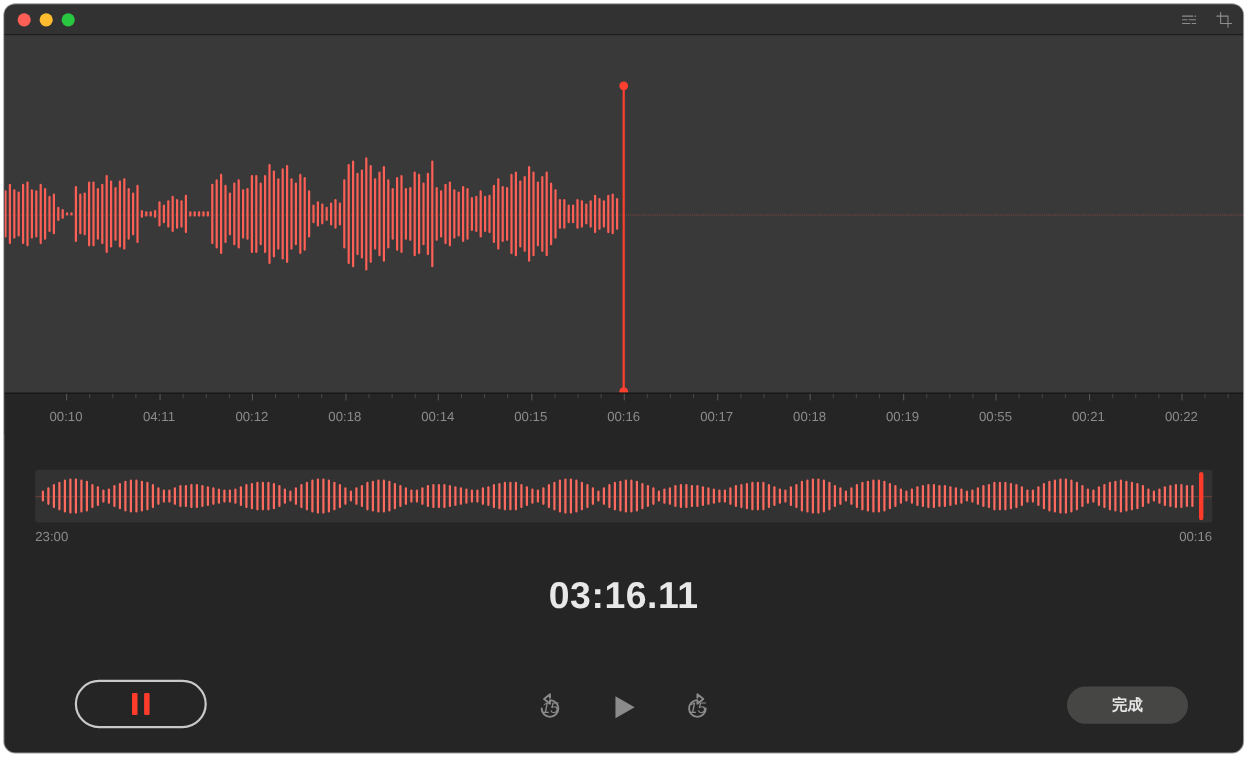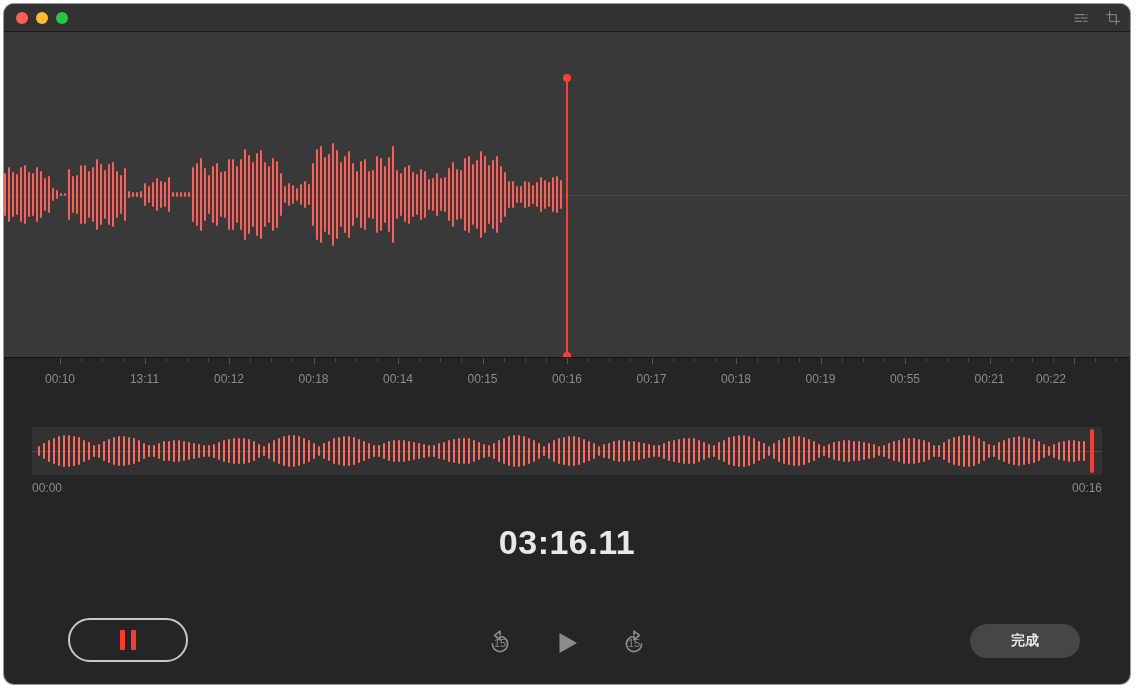--- a/index.html
+++ b/index.html
@@ -154,21 +154,21 @@
   .rec-btn .pausebars span {
     width: 5px; background:#fc3b2b; border-radius:1px;
   }
   .center-controls {
     position:absolute; left:50%; transform:translateX(-50%);
     bottom: 2px;
     display:flex; align-items:center; gap: 36px;
   }
   .skip { width:28px; height:28px; display:flex; align-items:center; justify-content:center; color:#8b8b8b; cursor:pointer; position:relative; }
   .skip svg { width:26px; height:26px; }
-  .skip .num { position:absolute; font-size:11px; color:#8b8b8b; }
+  .skip .num { position:absolute; font-size:14px; color:#8b8b8b;font-style:italic; }
   .play { width:34px; height:34px; display:flex; align-items:center; justify-content:center; cursor:pointer; }
   .play svg { width:30px; height:30px; fill:#8b8b8b; }
   .done-btn {
     position:absolute; right: 50px; bottom: 4px;
     width: 110px; height: 34px;
     background: #464645;
     border-radius: 17px;
     color: #e6e6e6;
     font-size: 14px; font-weight:600;
     display:flex; align-items:center; justify-content:center;
@@ -494,21 +494,21 @@
   <div class="ruler" id="ruler">
       <div class="tickmark" style="left: 56px;"></div>
       <div class="tickmark minor" style="left: 77.125px;"></div>
       <div class="tickmark minor" style="left: 98.25px;"></div>
       <div class="tickmark minor" style="left: 119.375px;"></div>
       <div class="ticklabel" style="left: 56px;">00:10</div>
       <div class="tickmark" style="left: 140.5px;"></div>
       <div class="tickmark minor" style="left: 161.625px;"></div>
       <div class="tickmark minor" style="left: 182.75px;"></div>
       <div class="tickmark minor" style="left: 203.875px;"></div>
-      <div class="ticklabel" style="left: 140.5px;">13:11</div>
+      <div class="ticklabel" style="left: 140.5px;">04:11</div>
       <div class="tickmark" style="left: 225px;"></div>
       <div class="tickmark minor" style="left: 246.125px;"></div>
       <div class="tickmark minor" style="left: 267.25px;"></div>
       <div class="tickmark minor" style="left: 288.375px;"></div>
       <div class="ticklabel" style="left: 225px;">00:12</div>
       <div class="tickmark" style="left: 309.5px;"></div>
       <div class="tickmark minor" style="left: 330.625px;"></div>
       <div class="tickmark minor" style="left: 351.75px;"></div>
       <div class="tickmark minor" style="left: 372.875px;"></div>
       <div class="ticklabel" style="left: 309.5px;">00:18</div>
@@ -548,21 +548,21 @@
       <div class="tickmark minor" style="left: 964.375px;"></div>
       <div class="ticklabel" style="left: 901px;">00:55</div>
       <div class="tickmark" style="left: 985.5px;"></div>
       <div class="tickmark minor" style="left: 1006.62px;"></div>
       <div class="tickmark minor" style="left: 1027.75px;"></div>
       <div class="tickmark minor" style="left: 1048.88px;"></div>
       <div class="ticklabel" style="left: 985.5px;">00:21</div>
       <div class="tickmark" style="left: 1070px;"></div>
       <div class="tickmark minor" style="left: 1091.12px;"></div>
       <div class="tickmark minor" style="left: 1112.25px;"></div>
-      <div class="ticklabel" style="left: 1047px;">00:22</div>
+      <div class="ticklabel" style="left: 1070px;">00:22</div>
     </div>
 
   <div class="overview-wrap">
     <div class="overview">
       <div class="mid"></div>
       <div class="bars" id="ov-bars">
           <span class="ob" style="height: 10px;"></span>
           <span class="ob" style="height: 15.6319px;"></span>
           <span class="ob" style="height: 21.0455px;"></span>
           <span class="ob" style="height: 25.7493px;"></span>
@@ -769,21 +769,21 @@
           <span class="ob" style="height: 17.721px;"></span>
           <span class="ob" style="height: 20.0976px;"></span>
           <span class="ob" style="height: 21.3564px;"></span>
           <span class="ob" style="height: 21.5065px;"></span>
           <span class="ob" style="height: 20.668px;"></span>
           <span class="ob" style="height: 19.0502px;"></span>
         </div>
       <div class="rcursor"></div>
     </div>
     <div class="ov-times">
-      <span>00:00</span>
+      <span>23:00</span>
       <span>00:16</span>
     </div>
   </div>
 
   <div class="timer">03:16.11</div>
 
   <div class="controls">
     <div class="rec-btn">
       <div class="pausebars">
           <span></span>

